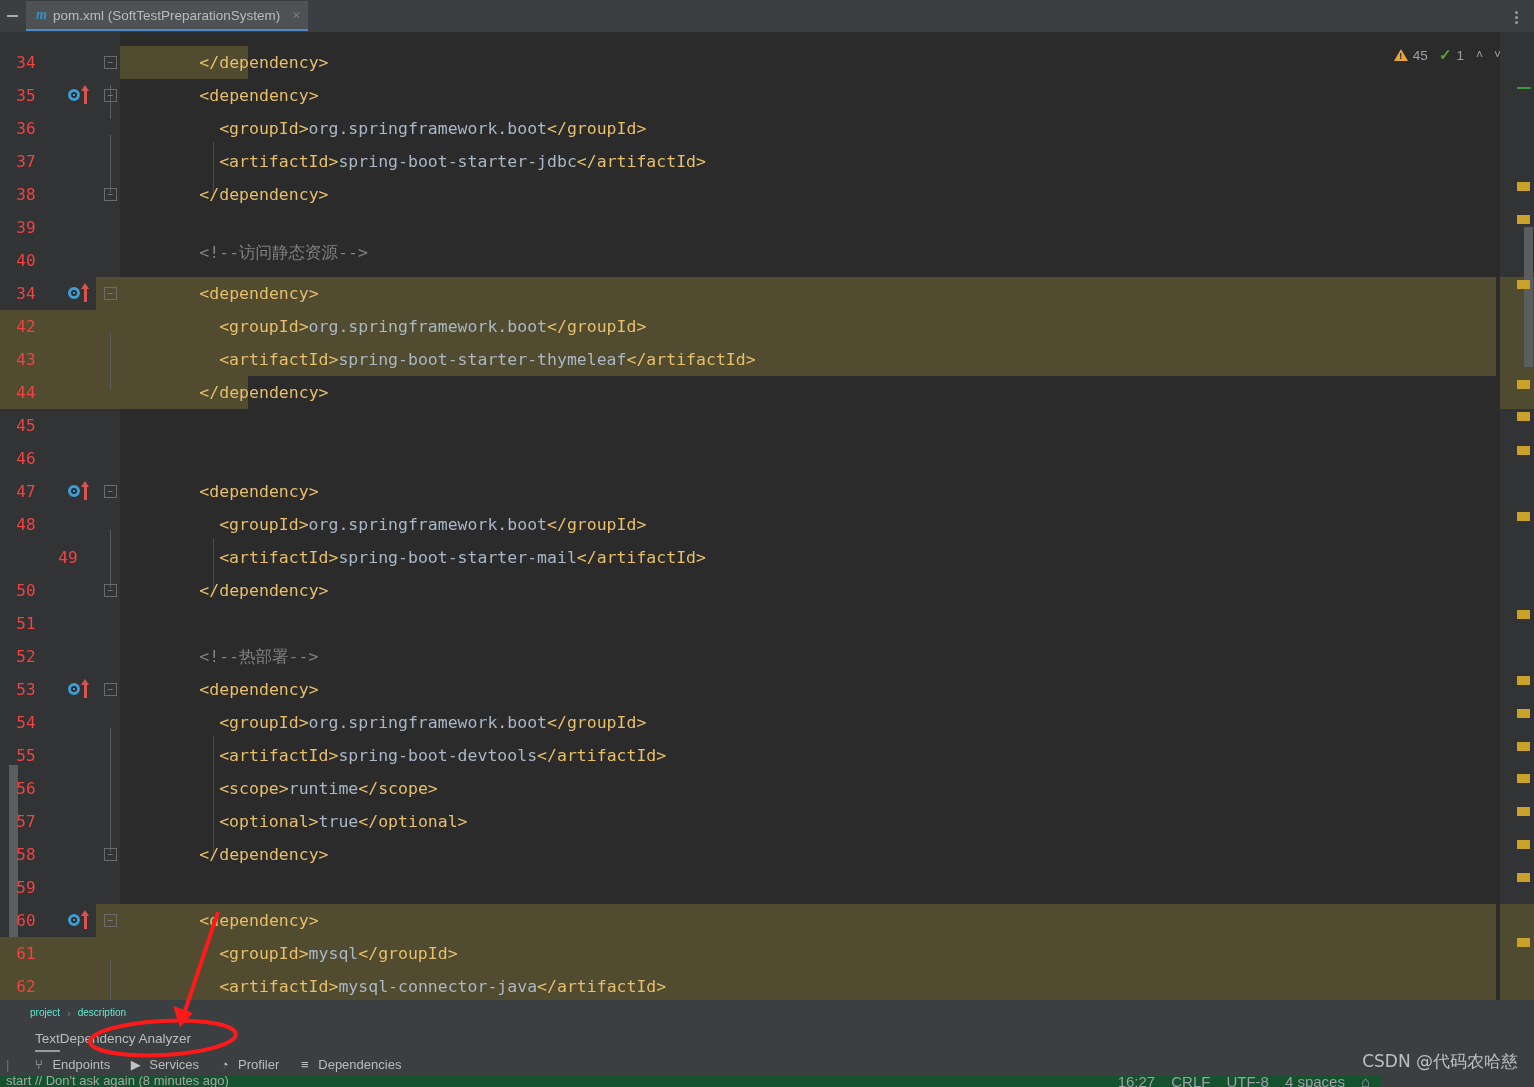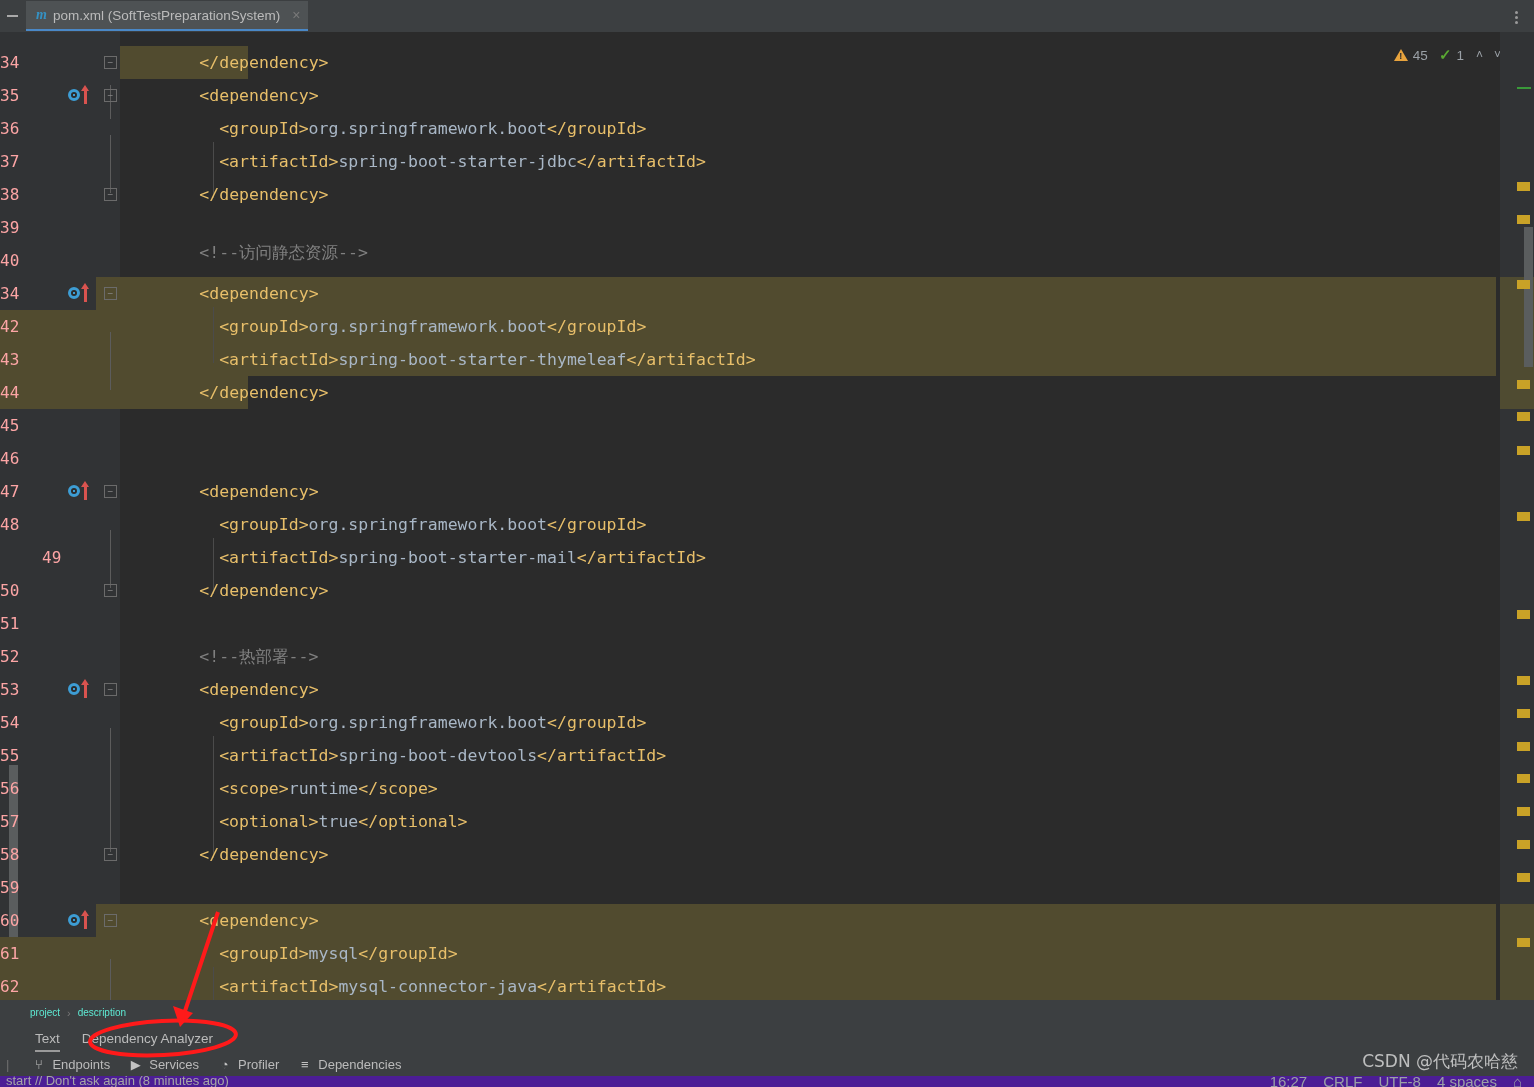--- a/index.html
+++ b/index.html
@@ -46,21 +46,21 @@
     position: absolute; left: 0; top: 0; width: 22px; height: 968px; background: #313335;
   }
   .left-scroll {
     position: absolute; left: 9px; top: 733px; width: 9px; height: 235px; background: #5a5d5e;
   }
   
   .gutter {
     position: absolute; left: 22px; top: 0; width: 98px; height: 968px; background: #313335;
   }
   .lnum {
-    position: absolute; width: 52px; text-align: left; color: #fca5a5; font-size: 16px;
+    position: absolute; width: 52px; text-align: center; color: #ef4444; font-size: 16px;
     font-family: "DejaVu Sans Mono", monospace; line-height: 33px; left: 0;
   }
   .gicon { position: absolute; left: 68px; line-height: 33px; width: 26px; height: 33px; }
   .dep-dot {
     position: absolute; left: 0; top: 10px; width: 12px; height: 12px; border-radius: 50%;
     border: 3px solid #3d9dd4; background: #2b2b2b;
   }
   .dep-dot::after {
     content: ""; position: absolute; left: 2px; top: 2px; width: 2px; height: 2px;
     background: #3d9dd4;
@@ -127,40 +127,40 @@
   .breadcrumb {
     position: absolute; left: 0; top: 1000px; width: 1534px; height: 25px;
     background: #3c3f41; display: flex; align-items: center; padding-left: 30px; gap: 7px;
   }
   .crumb { color: #5eead4; font-size: 10px; }
   .crumb-sep { color: #777; font-size: 11px; }
 
   
   .subtabs {
     position: absolute; left: 0; top: 1025px; width: 1534px; height: 27px;
-    background: #3c3f41; display: flex; align-items: center; padding-left: 35px; gap: 22px;
+    background: #3c3f41; display: flex; align-items: center; padding-left: 35px; 
   }
   .subtab { color: #bbbbbb; font-size: 13.5px; height: 27px; line-height: 27px; position: relative; }
   .subtab.active::after {
     content: ""; position: absolute; left: 0; right: 0; bottom: 0; height: 2px; background: #9a9a9a;
   }
 
   
   .toolbar {
     position: absolute; left: 0; top: 1052px; width: 1534px; height: 24px;
     background: #3c3f41; display: flex; align-items: center; padding-left: 6px; gap: 18px;
   }
   .tool { display: flex; align-items: center; gap: 6px; color: #bbbbbb; font-size: 13px; }
   .tglyph { color: #c2c2c2; font-size: 13px; width: 15px; text-align: center; }
   .divider-l { color: #6e6e6e; font-size: 13px; padding-right: 4px; }
 
   
   .statusline {
-    position: absolute; left: 0; top: 1076px; width: 1534px; height: 11px;
-    background: #4c1d95; overflow: hidden;
+    position: absolute; left: 0; top: 1076px; width: 1382px; height: 11px;
+    background: #14532d; overflow: hidden;
   }
   .status-left {
     position: absolute; left: 6px; top: -3px; color: #a6a6a6; font-size: 13px; white-space: nowrap;
   }
   .status-right {
     position: absolute; right: 12px; top: -3px; color: #9aa0a6; font-size: 15px;
     display: flex; gap: 16px; white-space: nowrap;
   }
 
   

